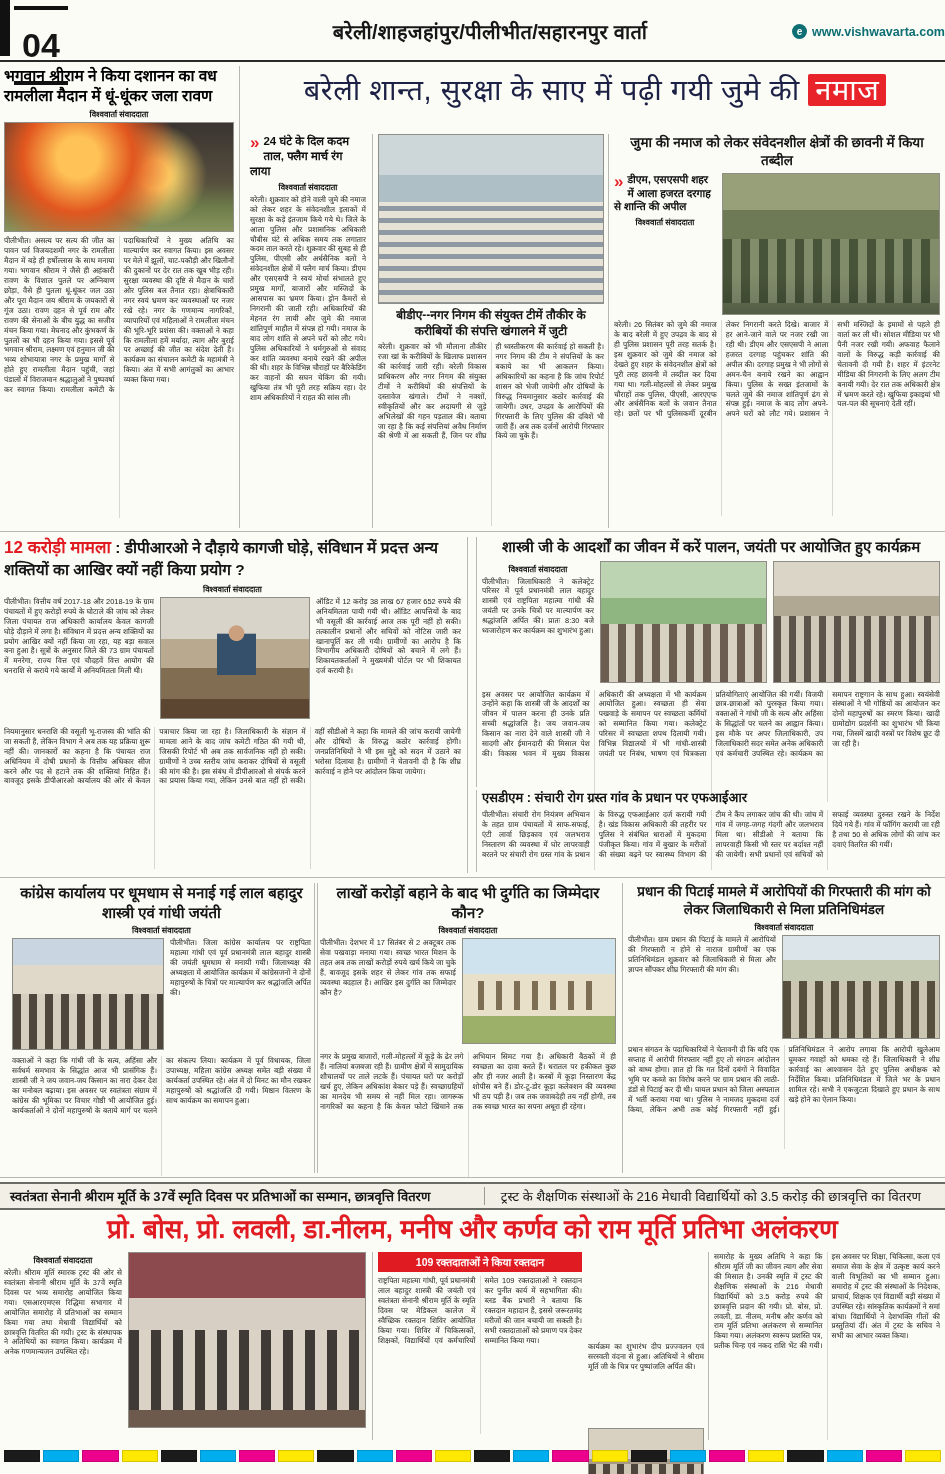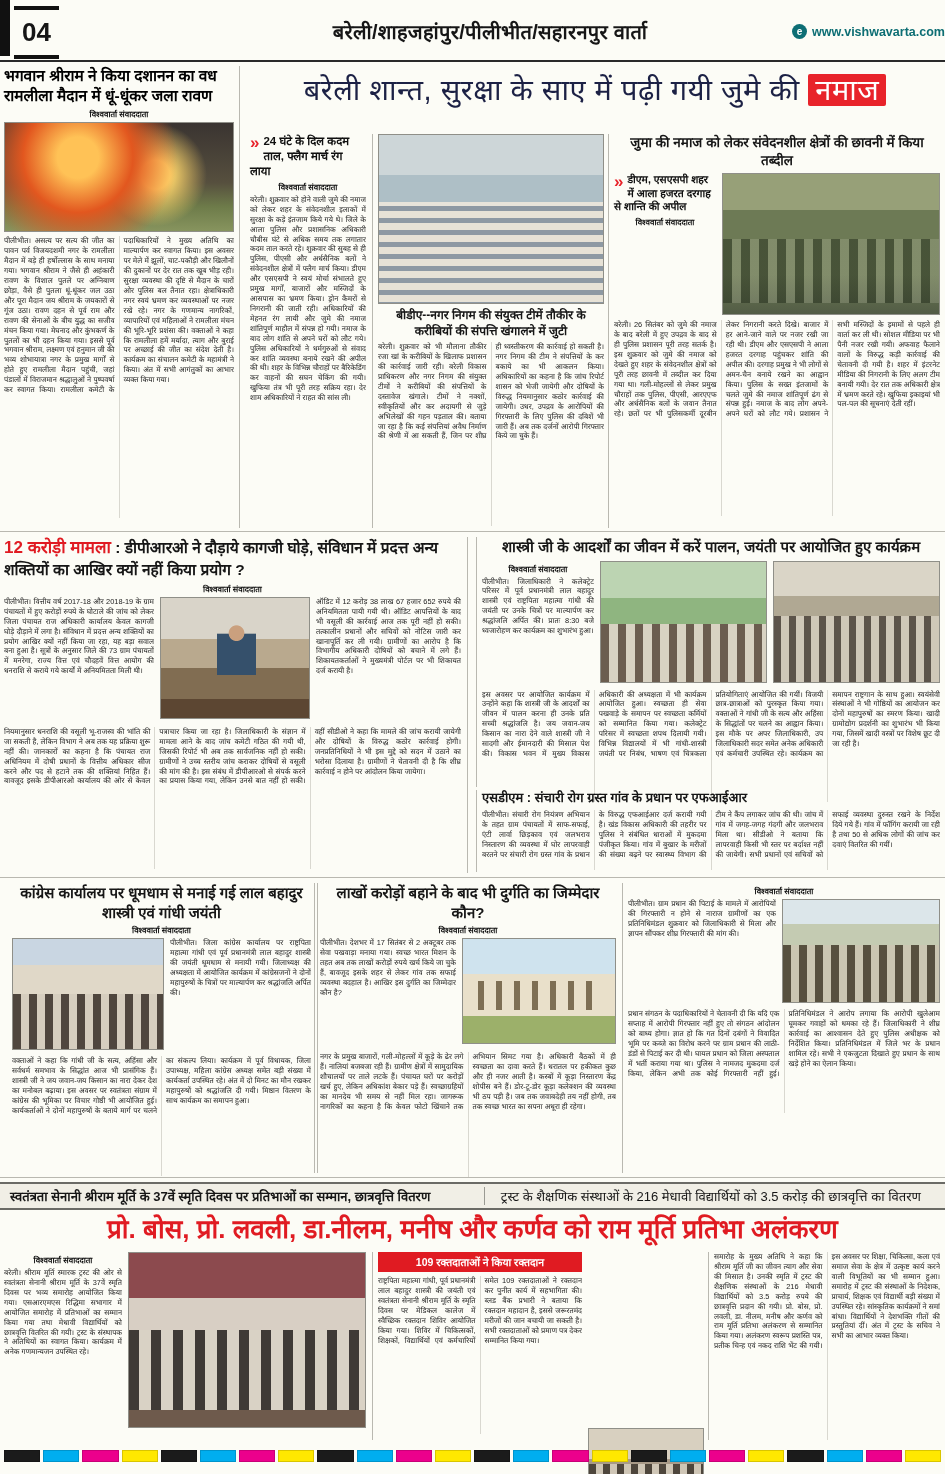--- a/index.html
+++ b/index.html
@@ -21,21 +21,21 @@
   .h-crore{font-size:15.5px;font-weight:bold;line-height:1.35}
   .h-crore .lead{color:#e01b22;font-size:17px}
   .h-mid{font-weight:bold;font-size:15px;line-height:1.3;text-align:center}
   .h-sdm{font-weight:bold;font-size:13px;line-height:1.3}
   .h-pitai{font-weight:bold;font-size:13.5px;line-height:1.35;text-align:center}
   .banner{display:flex;align-items:center;background:#f1efe6;border-top:2px solid #6b6b66;border-bottom:2px solid #6b6b66;padding:0 10px;gap:18px}
   .banner .bl{font-weight:bold;font-size:13px;flex:1.05}
   .banner .br{font-weight:normal;font-size:13px;flex:1;border-left:1px solid #9a9a92;padding-left:16px}
   .h-award{font-weight:800;font-size:26px;color:#e01b22;text-align:center;line-height:1.2}
   .blood-box{background:#e01b22;color:#fff;font-weight:bold;font-size:10.5px;text-align:center;padding:3px 2px;margin-bottom:4px}
-  .pageno{font-size:26px;font-weight:800;border-top:4px solid #111;border-bottom:4px solid #111;padding:7px 8px;line-height:1.2}
+  .pageno{font-size:34px;font-weight:800;border-top:4px solid #111;border-bottom:4px solid #111;padding:15px 8px;line-height:1.2}
   .masthead{font-weight:800;font-size:22px;color:#0d6e74;line-height:1}
   .mast-date{font-size:9px;color:#222;margin-top:4px}
   .region{font-weight:800;font-size:20px;text-align:center;letter-spacing:.3px}
   .site{font-weight:bold;font-size:12.5px;color:#0d6e74;display:flex;align-items:center;gap:5px}
   .globe{display:inline-flex;width:15px;height:15px;border-radius:50%;background:#0d6e74;color:#fff;font-size:10px;align-items:center;justify-content:center;font-weight:bold}
   .row{display:flex;gap:6px}
   .vline-l{border-left:1px solid #b9b8b0;padding-left:5px}
   
   .ph-fire{background:radial-gradient(circle at 32% 32%,#ffc256 0 12%,#e2571f 32%,rgba(0,0,0,0) 58%),radial-gradient(circle at 66% 48%,#ffd76b 0 9%,rgba(0,0,0,0) 32%),linear-gradient(180deg,#3a3431 0%,#564f3e 55%,#6e7c4a 78%,#87945e 100%)}
   .ph-prayer{background:linear-gradient(180deg,#cdd6d8 0 24%,#aebfc6 24% 40%,#e8e4da 40% 52%,#d9d2c4 52% 100%)}
@@ -183,20 +183,21 @@
     <div class="row">
       <div class="body-text c1" style="flex:1;height:110px">पीलीभीत। देशभर में 17 सितंबर से 2 अक्टूबर तक सेवा पखवाड़ा मनाया गया। स्वच्छ भारत मिशन के तहत अब तक लाखों करोड़ों रुपये खर्च किये जा चुके हैं, बावजूद इसके शहर से लेकर गांव तक सफाई व्यवस्था बदहाल है। आखिर इस दुर्गति का जिम्मेदार कौन है?</div>
       <div class="photo ph-building" style="width:154px;height:106px">
           <span class="win"></span>
         </div>
     </div>
     <div class="body-text c2" style="height:126px;margin-top:4px">नगर के प्रमुख बाजारों, गली-मोहल्लों में कूड़े के ढेर लगे हैं। नालियां बजबजा रही हैं। ग्रामीण क्षेत्रों में सामुदायिक शौचालयों पर ताले लटके हैं। पंचायत घरों पर करोड़ों खर्च हुए, लेकिन अधिकांश बेकार पड़े हैं। स्वच्छाग्रहियों का मानदेय भी समय से नहीं मिल रहा। जागरूक नागरिकों का कहना है कि केवल फोटो खिंचाने तक अभियान सिमट गया है। अधिकारी बैठकों में ही स्वच्छता का दावा करते हैं। धरातल पर हकीकत कुछ और ही नजर आती है। कस्बों में कूड़ा निस्तारण केंद्र शोपीस बने हैं। डोर-टू-डोर कूड़ा कलेक्शन की व्यवस्था भी ठप पड़ी है। जब तक जवाबदेही तय नहीं होगी, तब तक स्वच्छ भारत का सपना अधूरा ही रहेगा।</div>
   </section>
 
   <section class="blk vline-l" style="left:622px;top:883px;width:318px;height:290px">
+    <h2 class="h-pitai">प्रधान की पिटाई मामले में आरोपियों की गिरफ्तारी की मांग को लेकर जिलाधिकारी से मिला प्रतिनिधिमंडल</h2>
     <div class="byline">विश्ववार्ता संवाददाता</div>
     <div class="row">
       <div class="body-text c1" style="flex:1;height:106px">पीलीभीत। ग्राम प्रधान की पिटाई के मामले में आरोपियों की गिरफ्तारी न होने से नाराज ग्रामीणों का एक प्रतिनिधिमंडल शुक्रवार को जिलाधिकारी से मिला और ज्ञापन सौंपकर शीघ्र गिरफ्तारी की मांग की।</div>
       <div class="photo ph-deleg" style="width:158px;height:104px">
           <span class="ppl"></span>
         </div>
     </div>
     <div class="body-text c2" style="height:104px;margin-top:4px">प्रधान संगठन के पदाधिकारियों ने चेतावनी दी कि यदि एक सप्ताह में आरोपी गिरफ्तार नहीं हुए तो संगठन आंदोलन को बाध्य होगा। ज्ञात हो कि गत दिनों दबंगों ने विवादित भूमि पर कब्जे का विरोध करने पर ग्राम प्रधान की लाठी-डंडों से पिटाई कर दी थी। घायल प्रधान को जिला अस्पताल में भर्ती कराया गया था। पुलिस ने नामजद मुकदमा दर्ज किया, लेकिन अभी तक कोई गिरफ्तारी नहीं हुई। प्रतिनिधिमंडल ने आरोप लगाया कि आरोपी खुलेआम घूमकर गवाहों को धमका रहे हैं। जिलाधिकारी ने शीघ्र कार्रवाई का आश्वासन देते हुए पुलिस अधीक्षक को निर्देशित किया। प्रतिनिधिमंडल में जिले भर के प्रधान शामिल रहे। सभी ने एकजुटता दिखाते हुए प्रधान के साथ खड़े होने का ऐलान किया।</div>
   </section>
 
@@ -217,20 +218,23 @@
     </div>
 
   <section class="blk vline-l" style="left:372px;top:1252px;width:210px;height:188px">
     <div class="blood-box">109 रक्तदाताओं ने किया रक्तदान</div>
     <div class="body-text c2" style="height:158px">राष्ट्रपिता महात्मा गांधी, पूर्व प्रधानमंत्री लाल बहादुर शास्त्री की जयंती एवं स्वतंत्रता सेनानी श्रीराम मूर्ति के स्मृति दिवस पर मेडिकल कालेज में स्वैच्छिक रक्तदान शिविर आयोजित किया गया। शिविर में चिकित्सकों, शिक्षकों, विद्यार्थियों एवं कर्मचारियों समेत 109 रक्तदाताओं ने रक्तदान कर पुनीत कार्य में सहभागिता की। ब्लड बैंक प्रभारी ने बताया कि रक्तदान महादान है, इससे जरूरतमंद मरीजों की जान बचायी जा सकती है। सभी रक्तदाताओं को प्रमाण पत्र देकर सम्मानित किया गया।</div>
   </section>
 
   <div class="blk photo ph-group" style="left:588px;top:1252px;width:116px;height:86px">
       <span class="ppl"></span>
     </div>
+  <section class="blk" style="left:588px;top:1342px;width:116px;height:98px">
+    <div class="body-text c1" style="height:98px">कार्यक्रम का शुभारंभ दीप प्रज्ज्वलन एवं सरस्वती वंदना से हुआ। अतिथियों ने श्रीराम मूर्ति जी के चित्र पर पुष्पांजलि अर्पित की।</div>
+  </section>
 
   <section class="blk vline-l" style="left:708px;top:1252px;width:232px;height:188px">
     <div class="body-text c2" style="height:188px">समारोह के मुख्य अतिथि ने कहा कि श्रीराम मूर्ति जी का जीवन त्याग और सेवा की मिसाल है। उनकी स्मृति में ट्रस्ट की शैक्षणिक संस्थाओं के 216 मेधावी विद्यार्थियों को 3.5 करोड़ रुपये की छात्रवृत्ति प्रदान की गयी। प्रो. बोस, प्रो. लवली, डा. नीलम, मनीष और कर्णव को राम मूर्ति प्रतिभा अलंकरण से सम्मानित किया गया। अलंकरण स्वरूप प्रशस्ति पत्र, प्रतीक चिन्ह एवं नकद राशि भेंट की गयी। इस अवसर पर शिक्षा, चिकित्सा, कला एवं समाज सेवा के क्षेत्र में उत्कृष्ट कार्य करने वाली विभूतियों का भी सम्मान हुआ। समारोह में ट्रस्ट की संस्थाओं के निदेशक, प्राचार्य, शिक्षक एवं विद्यार्थी बड़ी संख्या में उपस्थित रहे। सांस्कृतिक कार्यक्रमों ने समां बांधा। विद्यार्थियों ने देशभक्ति गीतों की प्रस्तुतियां दीं। अंत में ट्रस्ट के सचिव ने सभी का आभार व्यक्त किया।</div>
   </section>
 
   <div class="blk colorbar" style="left:4px;top:1450px;width:937px">
       <span style="background: rgb(27, 27, 27);"></span>
       <span style="background: rgb(0, 174, 239);"></span>
       <span style="background: rgb(236, 0, 140);"></span>
       <span style="background: rgb(255, 232, 0);"></span>

